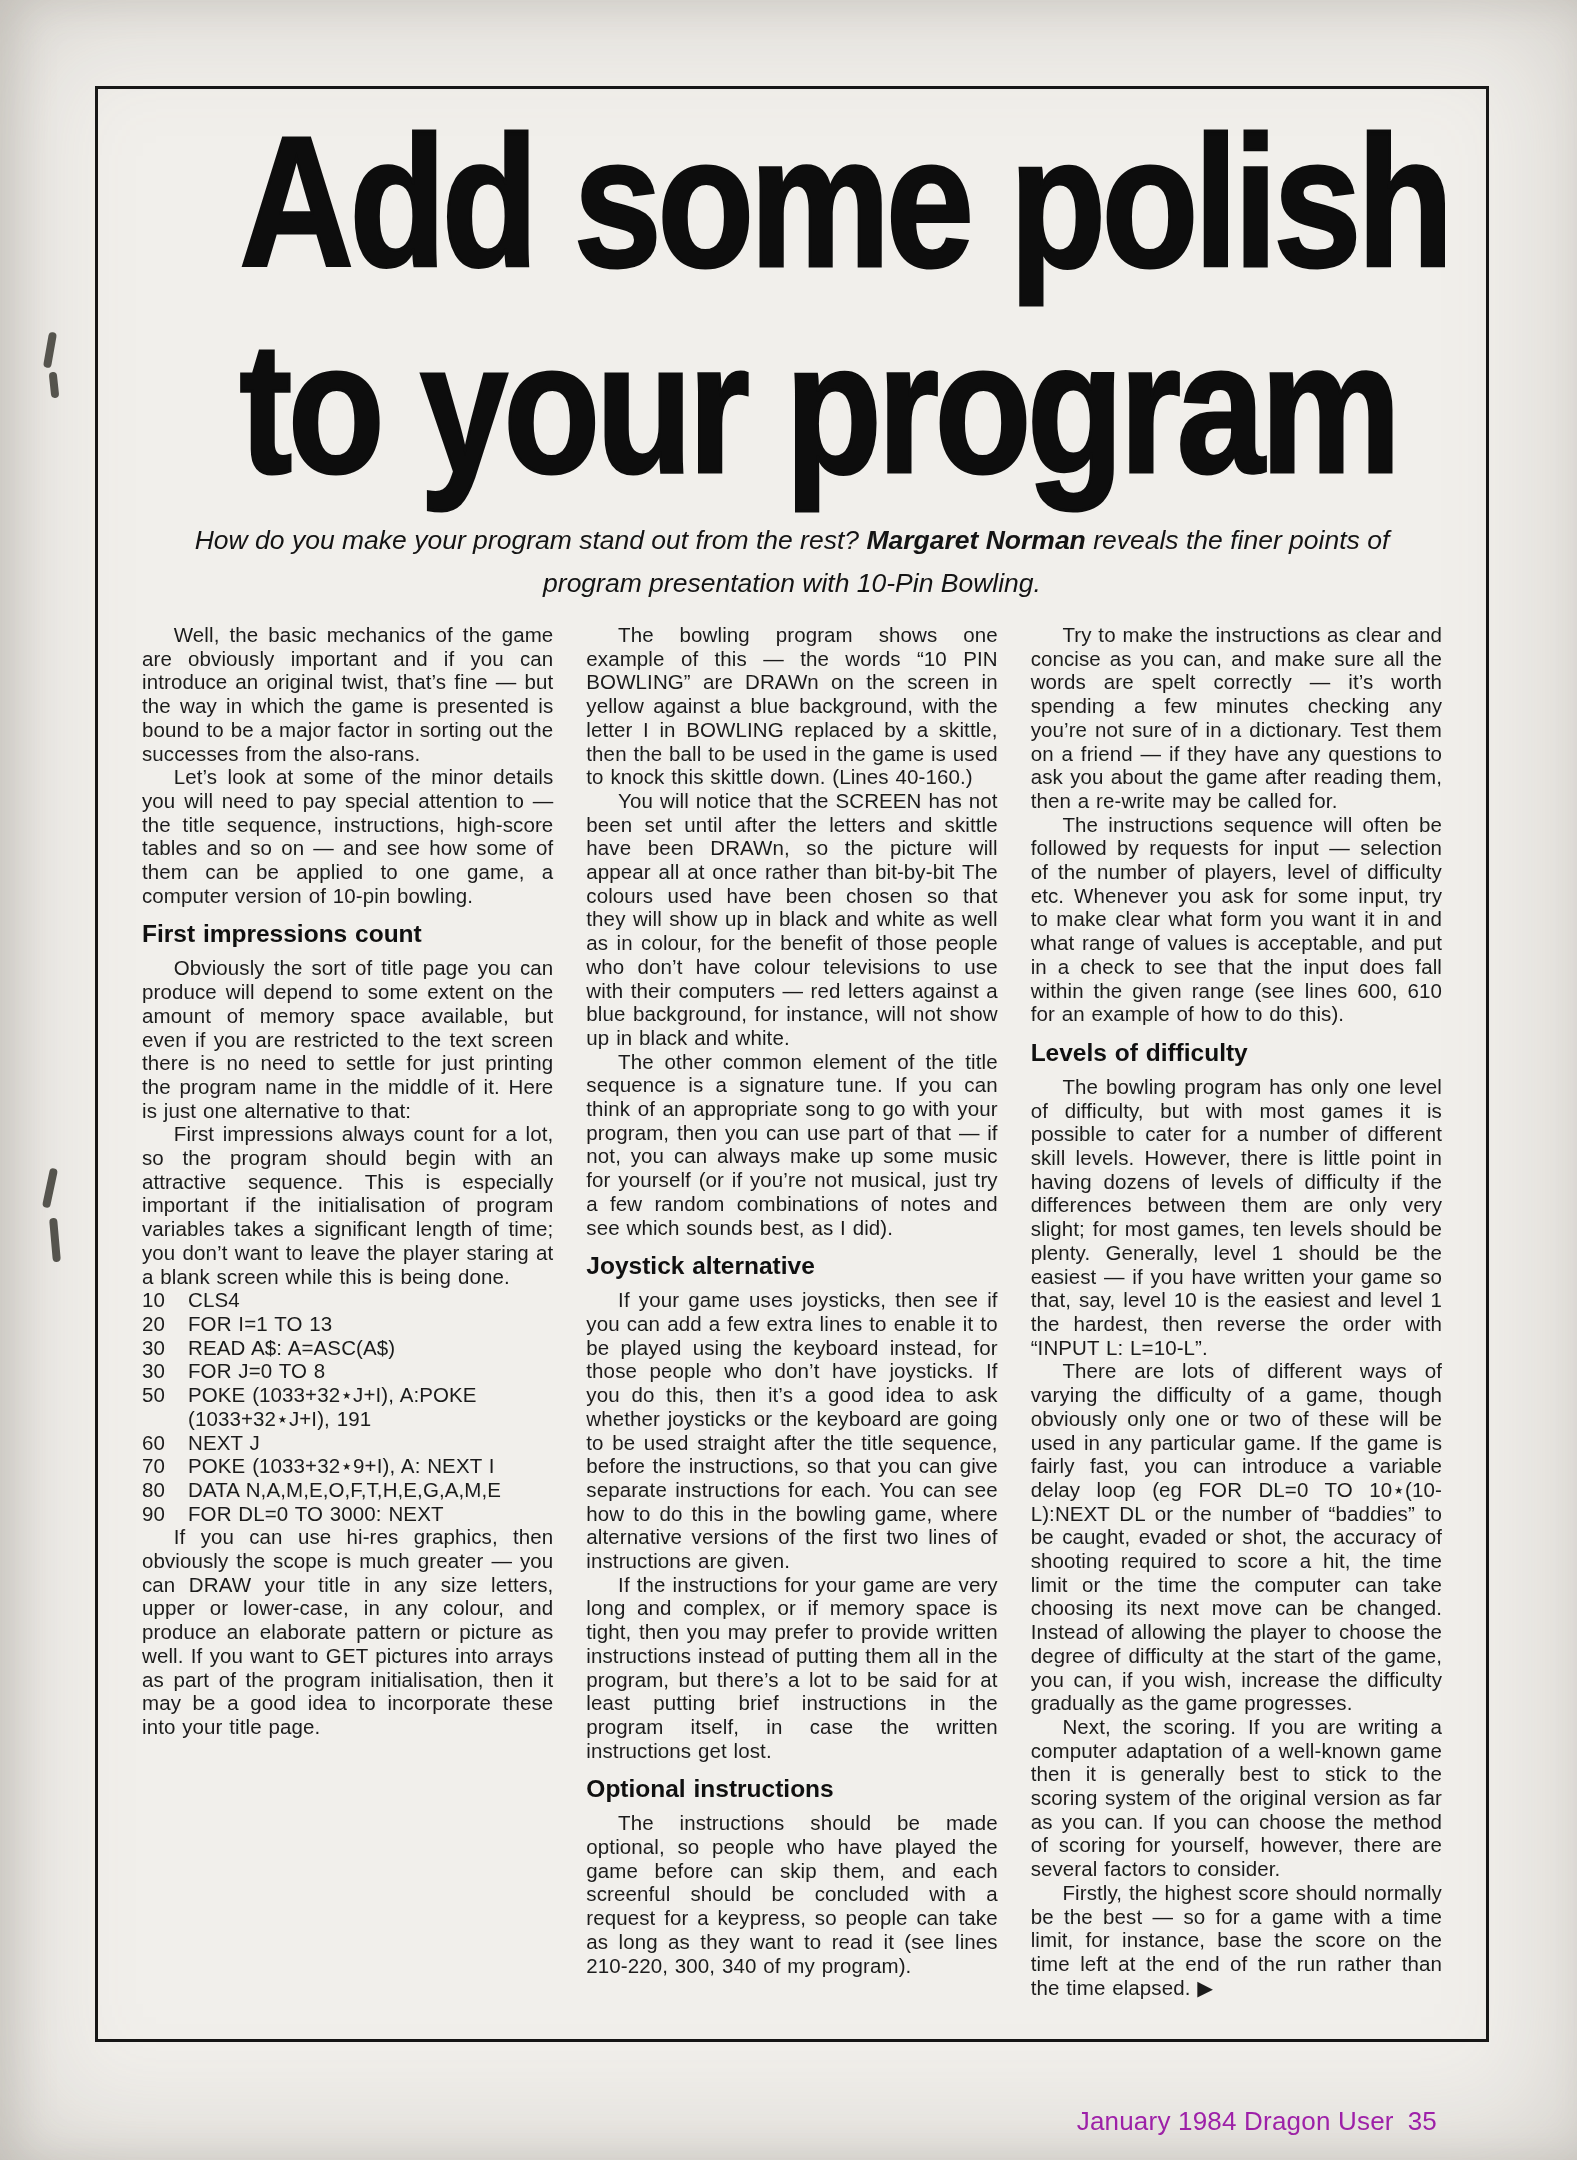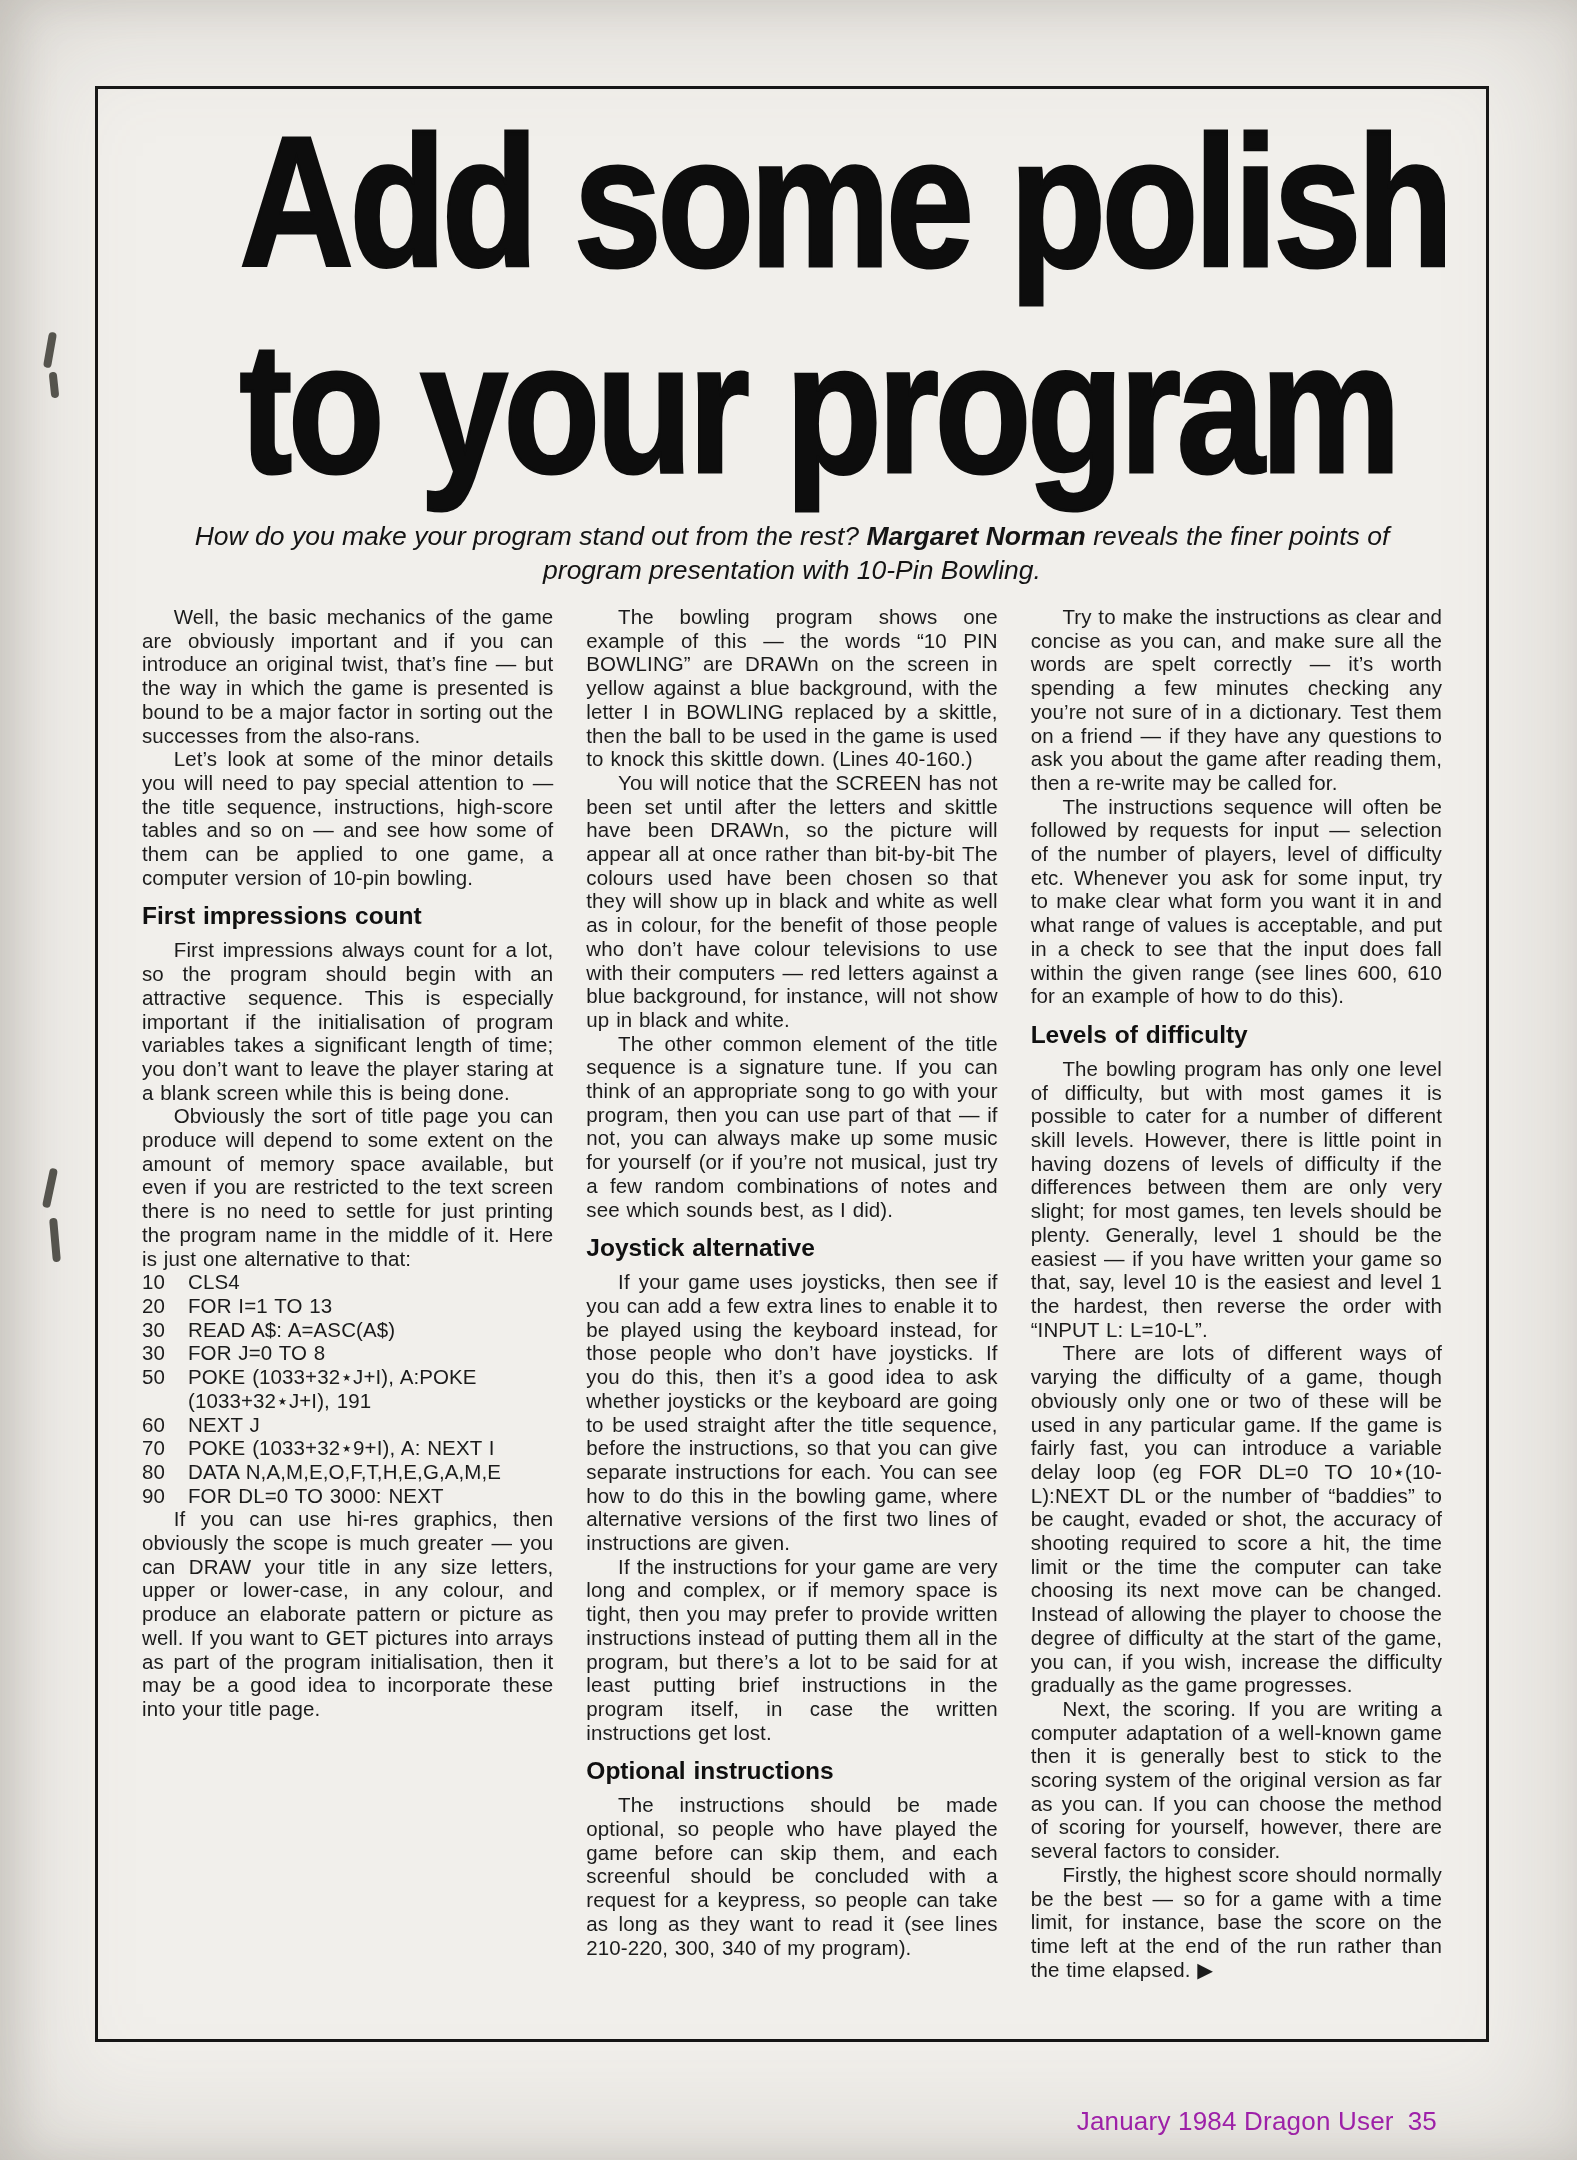--- a/index.html
+++ b/index.html
@@ -24,21 +24,21 @@
   }
   .title{
     text-align:center;font-weight:bold;color:#0d0d0d;
     font-size:186px;line-height:206px;letter-spacing:-5px;
     -webkit-text-stroke:3px #0d0d0d;
     white-space:nowrap;
   }
   .title .tline{display:block;transform:scaleX(0.85);transform-origin:50% 50%;}
   .standfirst{
     margin-top:8px;text-align:center;font-style:italic;
-    font-size:26.5px;line-height:34px;color:#141414;
+    font-size:26.5px;line-height:43px;color:#141414;
     padding:0 30px;
   }
   .standfirst .author{font-weight:bold;}
   .cols{display:flex;gap:33px;margin-top:18px;}
   .col{
     flex:1;min-width:0;
     font-size:20.5px;line-height:23.7px;text-align:justify;
     word-spacing:1px;letter-spacing:0.1px;
     hyphens:auto;-webkit-hyphens:auto;
   }
@@ -77,22 +77,22 @@
 
   <div class="standfirst">
     <span>How do you make your program stand out from the rest? </span><span class="author">Margaret Norman</span><span> reveals the finer points of program presentation with 10-Pin Bowling.</span>
   </div>
 
   <div class="cols" id="cols">
       <div class="col">
         <p>Well, the basic mechanics of the game are obviously important and if you can introduce an original twist, that’s fine — but the way in which the game is presented is bound to be a major factor in sorting out the successes from the also-rans.</p>
         <p>Let’s look at some of the minor details you will need to pay special attention to — the title sequence, instructions, high-score tables and so on — and see how some of them can be applied to one game, a computer version of 10-pin bowling.</p>
         <h3>First impressions count</h3>
+        <p>Obviously the sort of title page you can produce will depend to some extent on the amount of memory space available, but even if you are restricted to the text screen there is no need to settle for just printing the program name in the middle of it. Here is just one alternative to that:</p>
         <p>First impressions always count for a lot, so the program should begin with an attractive sequence. This is especially important if the initialisation of program variables takes a significant length of time; you don’t want to leave the player staring at a blank screen while this is being done.</p>
-        <p>Obviously the sort of title page you can produce will depend to some extent on the amount of memory space available, but even if you are restricted to the text screen there is no need to settle for just printing the program name in the middle of it. Here is just one alternative to that:</p>
         <div class="code">
           <div class="cl">
             <span class="no">10</span>
             <span class="ct">CLS4</span>
           </div>
           <div class="cl">
             <span class="no">20</span>
             <span class="ct">FOR I=1 TO 13</span>
           </div>
           <div class="cl">

